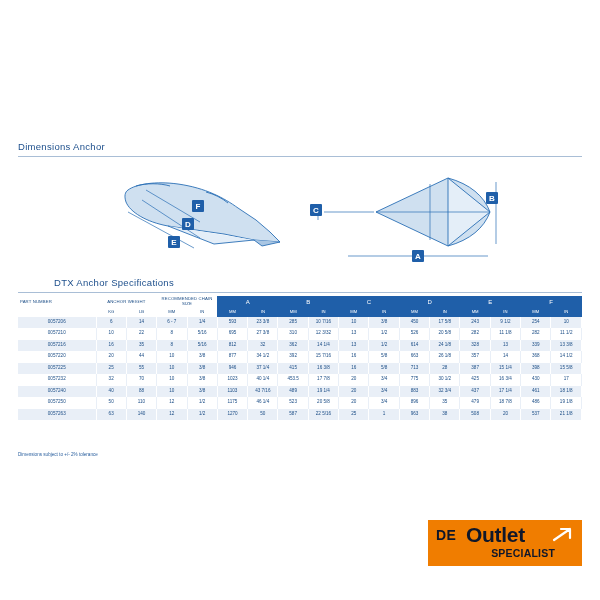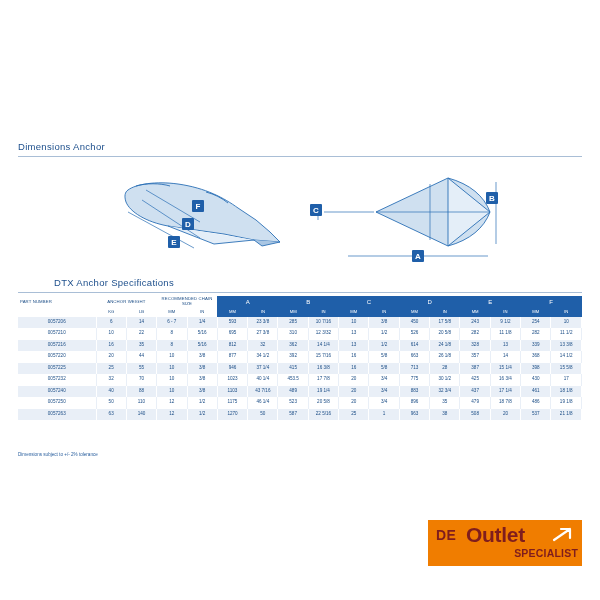--- a/index.html
+++ b/index.html
@@ -114,39 +114,39 @@
   }
 
   
   .logo {
     position: absolute;
     left: 428px;
     top: 520px;
     width: 154px;
     height: 46px;
     background: #f07d00;
-    color: #7f1d1d;
+    color: #0f172a;
   }
   .logo .de {
     position: absolute;
     left: 8px; top: 7px;
     font-size: 14px;
     font-weight: bold;
     letter-spacing: 0.5px;
   }
   .logo .outlet {
     position: absolute;
     left: 38px; top: 3px;
     font-size: 21px;
     font-weight: bold;
     letter-spacing: -0.3px;
   }
   .logo .specialist {
     position: absolute;
-    right: 4px; top: 27px;
+    right: 27px; top: 27px;
     font-size: 10.5px;
     font-weight: bold;
     letter-spacing: 0.2px;
     margin-left: 46px;
   }
   .logo .arrow {
     position: absolute;
     left: 124px; top: 6px;
   }
 </style>

